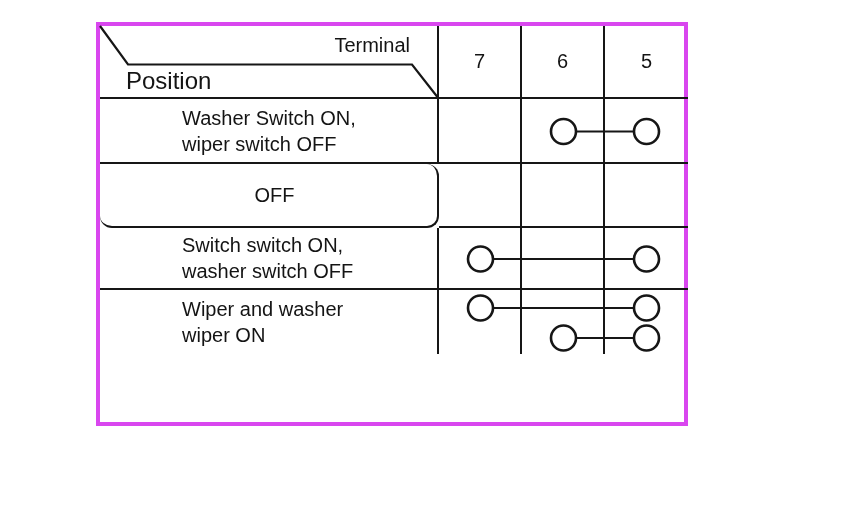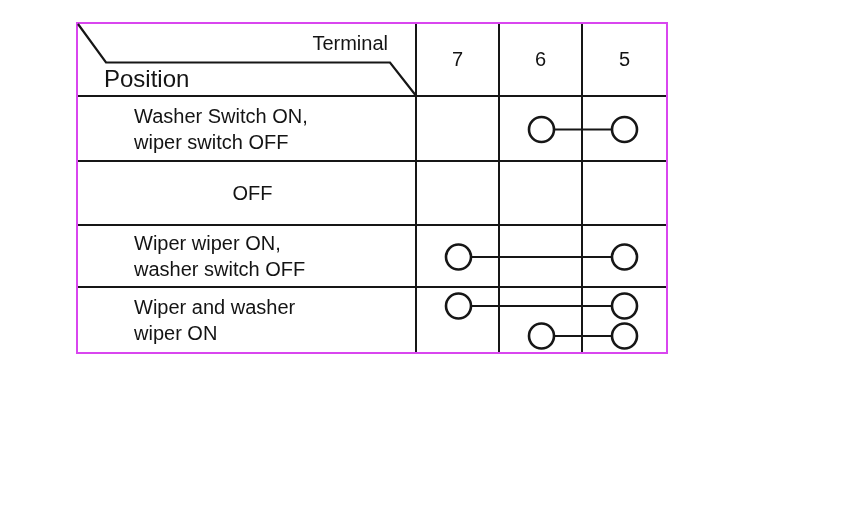--- a/index.html
+++ b/index.html
@@ -11,25 +11,25 @@
     position: relative;
     width: 860px;
     height: 522px;
     background: #ffffff;
     font-family: "Liberation Sans", sans-serif;
     color: #141414;
     overflow: hidden;
   }
   .conn-table {
     position: absolute;
-    left: 76px;
+    left: 96px;
     top: 22px;
     width: 592px;
-    height: 332px;
-    border: 2px solid #d946ef;
+    height: 404px;
+    border: 4px solid #d946ef;
     box-sizing: border-box;
     background: #ffffff;
   }
   .grid {
     display: grid;
     grid-template-columns: 339px 83px 83px 83px;
     grid-template-rows: 73px 65px 64px 62px 64px;
     width: 588px;
     height: 328px;
   }
@@ -62,29 +62,30 @@
   .term {
     display: flex;
     align-items: center;
     justify-content: center;
     font-size: 20px;
   }
 
   .pos {
     display: flex;
     align-items: center;
-    padding-left: 56px;
+    padding-left: 82px;
     font-size: 20px;
     line-height: 26px;
     white-space: pre-line;
   }
   .pos.center {
     padding-left: 12px;
     justify-content: center;
     text-align: center;
+    border-radius: 12px;
   }
 
   #connector-layer {
     position: absolute;
     left: 0;
     top: 0;
     width: 588px;
     height: 328px;
     pointer-events: none;
     z-index: 2;
@@ -112,21 +113,21 @@
 wiper switch OFF</div>
       <div class="c"></div>
       <div class="c"></div>
       <div class="c"></div>
 
       <div class="c pos center">OFF</div>
       <div class="c"></div>
       <div class="c"></div>
       <div class="c"></div>
 
-      <div class="c pos">Wiper wiper ON,
+      <div class="c pos">Switch switch ON,
 washer switch OFF</div>
       <div class="c"></div>
       <div class="c"></div>
       <div class="c"></div>
 
       <div class="c pos">Wiper and washer
 wiper ON</div>
       <div class="c"></div>
       <div class="c"></div>
       <div class="c"></div>

